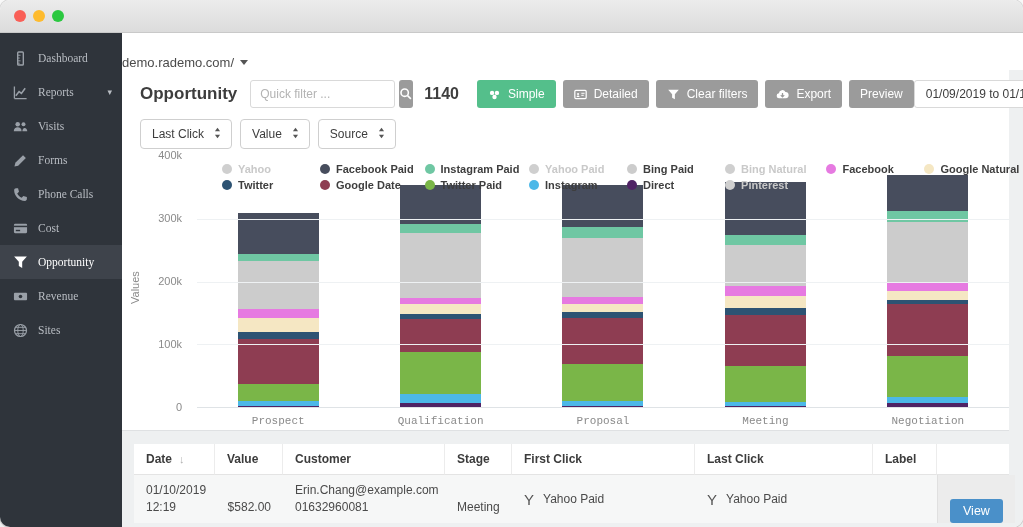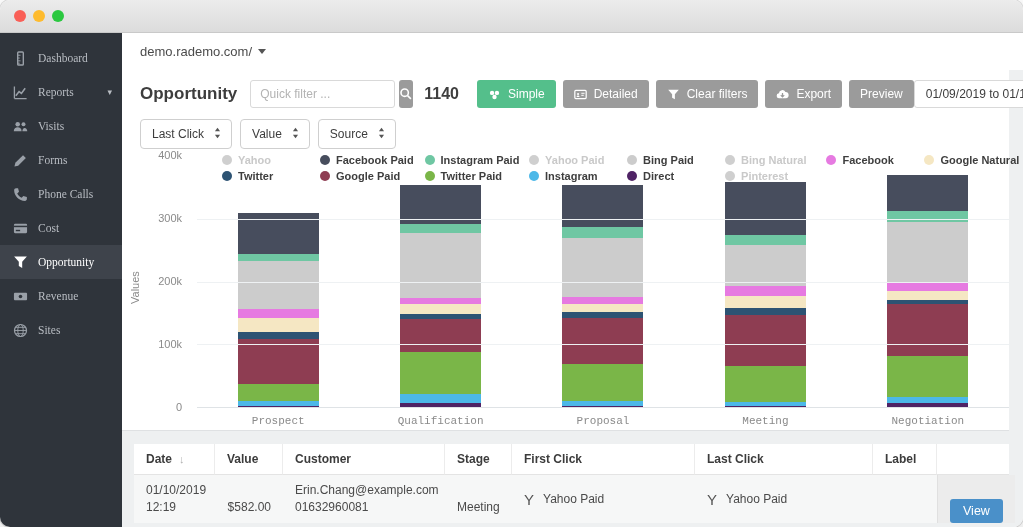--- a/index.html
+++ b/index.html
@@ -22,21 +22,21 @@
   .menu { margin-top:8px; }
   .side-item { height:34px; display:flex; align-items:center; padding:0 10px 0 13px; cursor:pointer;
                color:#b9bdc3; font-size:11.5px;font-family:Liberation Serif, serif; }
   .side-item .side-icon { width:15px; height:15px; margin-right:10px; color:#9aa0a8; flex:none; display:inline-flex; }
   .side-item .side-icon svg { width:15px; height:15px; }
   .side-item.active { background:#3e434b; color:#ffffff; }
   .side-item.active .side-icon { color:#fff; }
   .side-caret { margin-left:auto; font-size:9px; color:#b9bdc3; }
   
   .main { flex:1; display:flex; flex-direction:column; background:#eef0f1; min-width:0; }
-  .topbar { height:37px; background:#fff; display:flex; align-items:center; padding-left:18px;
+  .topbar { height:37px; background:#fff; display:flex; align-items:flex-end; 
             font-size:13px; color:#4b4b4b; flex:none; }
   .topbar .caret { margin-left:6px; }
   .caret { display:inline-block; width:0; height:0; border-left:4px solid transparent; border-right:4px solid transparent;
            border-top:5px solid #555; }
   .content { flex:1; display:flex; flex-direction:column; min-height:0; }
   .card-top { background:#fff; margin-right:14px; border-bottom:1px solid #dfe1e3; }
   
   .toolbar-row { display:flex; align-items:center; padding:9px 0 0 18px; height:39px; }
   .page-title { font-size:17px; font-weight:700; color:#3d3d3d; margin-right:13px; }
   .qfilter { width:145px; height:28px; border:1px solid #d9d9d9; border-radius:3px; padding:0 9px;
@@ -53,21 +53,21 @@
   .date-range { margin-left:auto; height:28px; border:1px solid #d9d9d9; border-radius:3px; background:#fff;
                 display:inline-flex; align-items:center; gap:8px; padding:0 11px; font-size:12px; color:#3d3d3d;
                 cursor:pointer; white-space:nowrap; }
   
   .selects-row { display:flex; gap:8px; padding:10px 0 0 18px; height:40px; }
   .select { height:30px; border:1px solid #cfcfcf; border-radius:4px; background:#fff; display:inline-flex;
             align-items:center; gap:9px; padding:0 9px 0 11px; font-size:12px; color:#3d3d3d; cursor:pointer; }
   .select svg { width:9px; height:12px; }
   
   .chart-area { position:relative; padding-top:4px; padding-bottom:3px; }
-  .legend { position:absolute; top:3px; left:100px; z-index:2; display:grid; grid-auto-flow:column;
+  .legend { position:absolute; top:12px; left:100px; z-index:2; display:grid; grid-auto-flow:column;
             grid-template-rows:repeat(2,16px); column-gap:20px; }
   .lg-item { display:flex; align-items:center; gap:6px; font-size:11px; font-weight:700; color:#3e3e3e;
              cursor:pointer; white-space:nowrap; min-width:78px; }
   .lg-dot { width:10px; height:10px; border-radius:50%; flex:none; }
   .lg-item.disabled { color:#c9c9c9; }
   .ylabel { position:absolute; left:7px; top:155px; transform:rotate(-90deg); transform-origin:left top;
             font-size:11px; color:#8a8a8a; }
   .yaxis { position:absolute; left:0; top:7px; width:68px; height:252px; }
   .yaxis span { position:absolute; right:8px; transform:translateY(-55%); font-size:11px; color:#8a8a8a; }
   .plot { margin-left:75px; height:252px; position:relative; border-bottom:1px solid #dfe3e6; margin-top:3px; }
@@ -287,21 +287,21 @@
                 <span class="lg-item">
                   <span class="lg-dot" style="background: rgb(45, 83, 115);"></span>
                   <span>Twitter</span>
                 </span>
                 <span class="lg-item">
                   <span class="lg-dot" style="background: rgb(71, 77, 93);"></span>
                   <span>Facebook Paid</span>
                 </span>
                 <span class="lg-item">
                   <span class="lg-dot" style="background: rgb(142, 61, 82);"></span>
-                  <span>Google Paid</span>
+                  <span>Google Date</span>
                 </span>
                 <span class="lg-item">
                   <span class="lg-dot" style="background: rgb(111, 199, 163);"></span>
                   <span>Instagram Paid</span>
                 </span>
                 <span class="lg-item">
                   <span class="lg-dot" style="background: rgb(122, 182, 72);"></span>
                   <span>Twitter Paid</span>
                 </span>
                 <span class="lg-item disabled">

